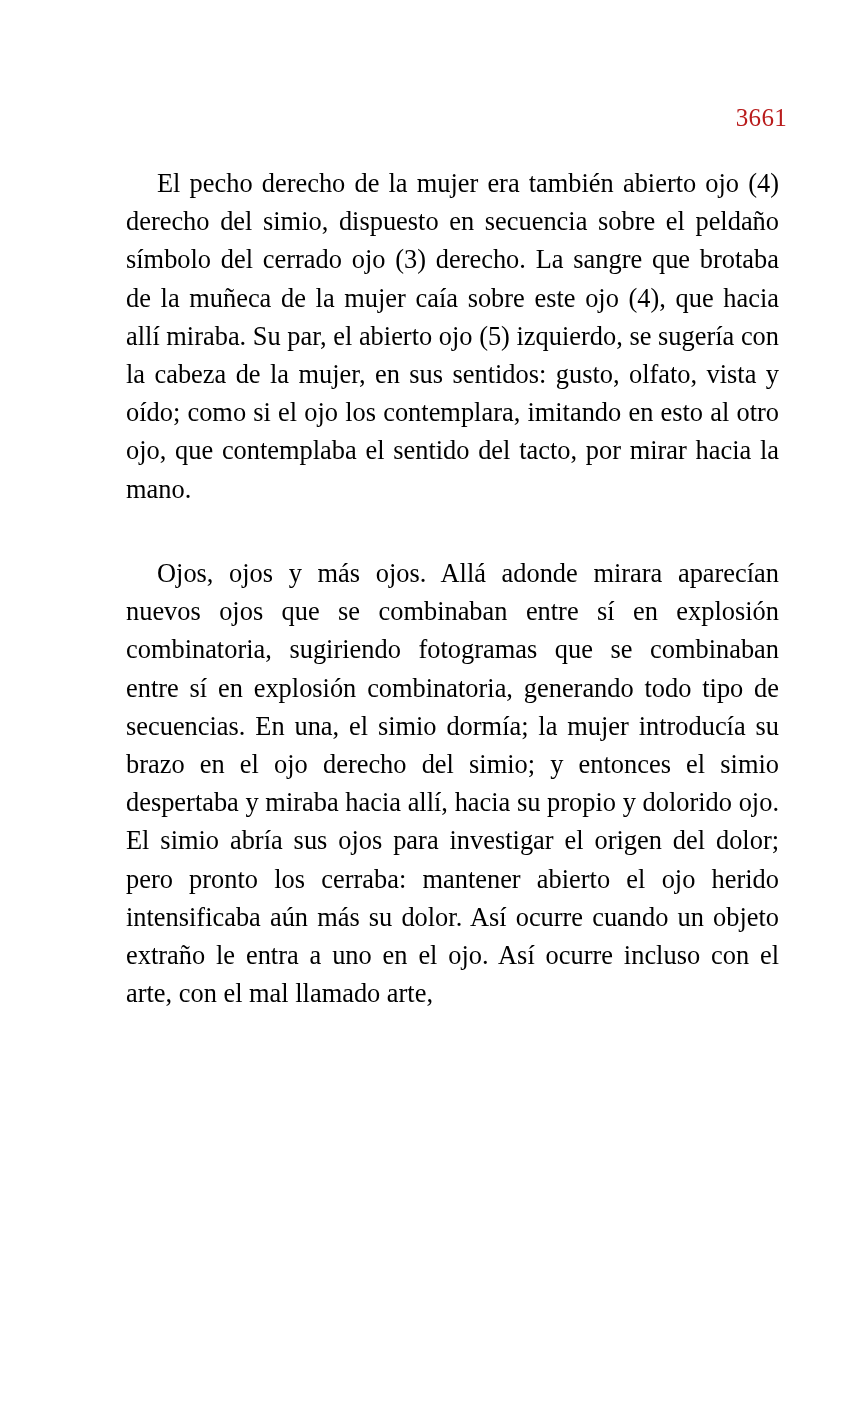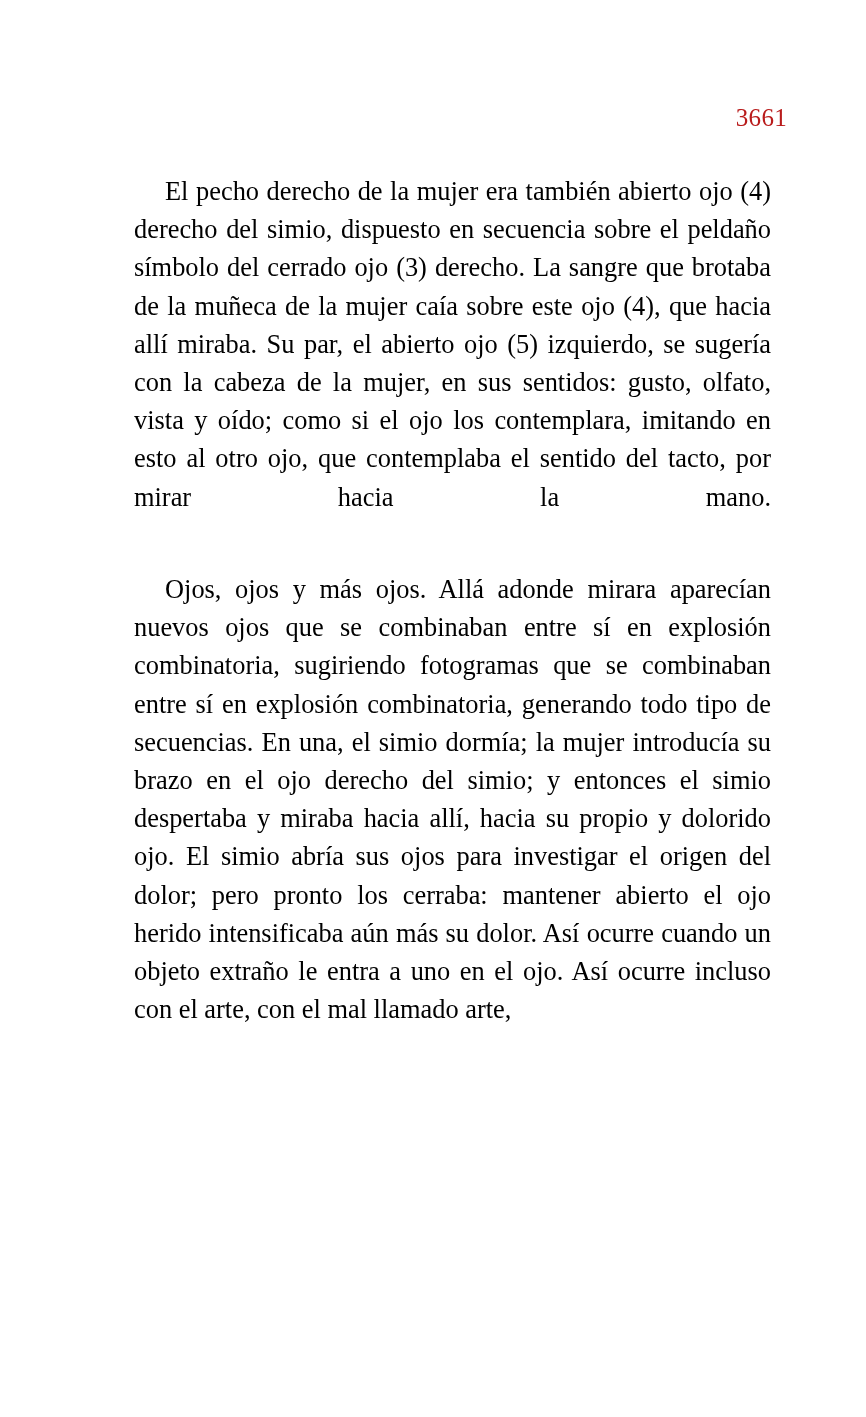--- a/index.html
+++ b/index.html
@@ -40,21 +40,21 @@
 
   
   .textblock {
     position: absolute;
     top: 156px;
     left: 118px;
     width: 669px;
   }
 
   .para {
-    margin: 16px;
+    margin: 8px;
     padding: 0;
     text-align: justify;
     text-justify: inter-word;
     font-size: 26.4px;
     line-height: 38.2px;
     text-indent: 31px;
     hyphens: none;
     -webkit-hyphens: none;
     word-spacing: 0px;
   }

